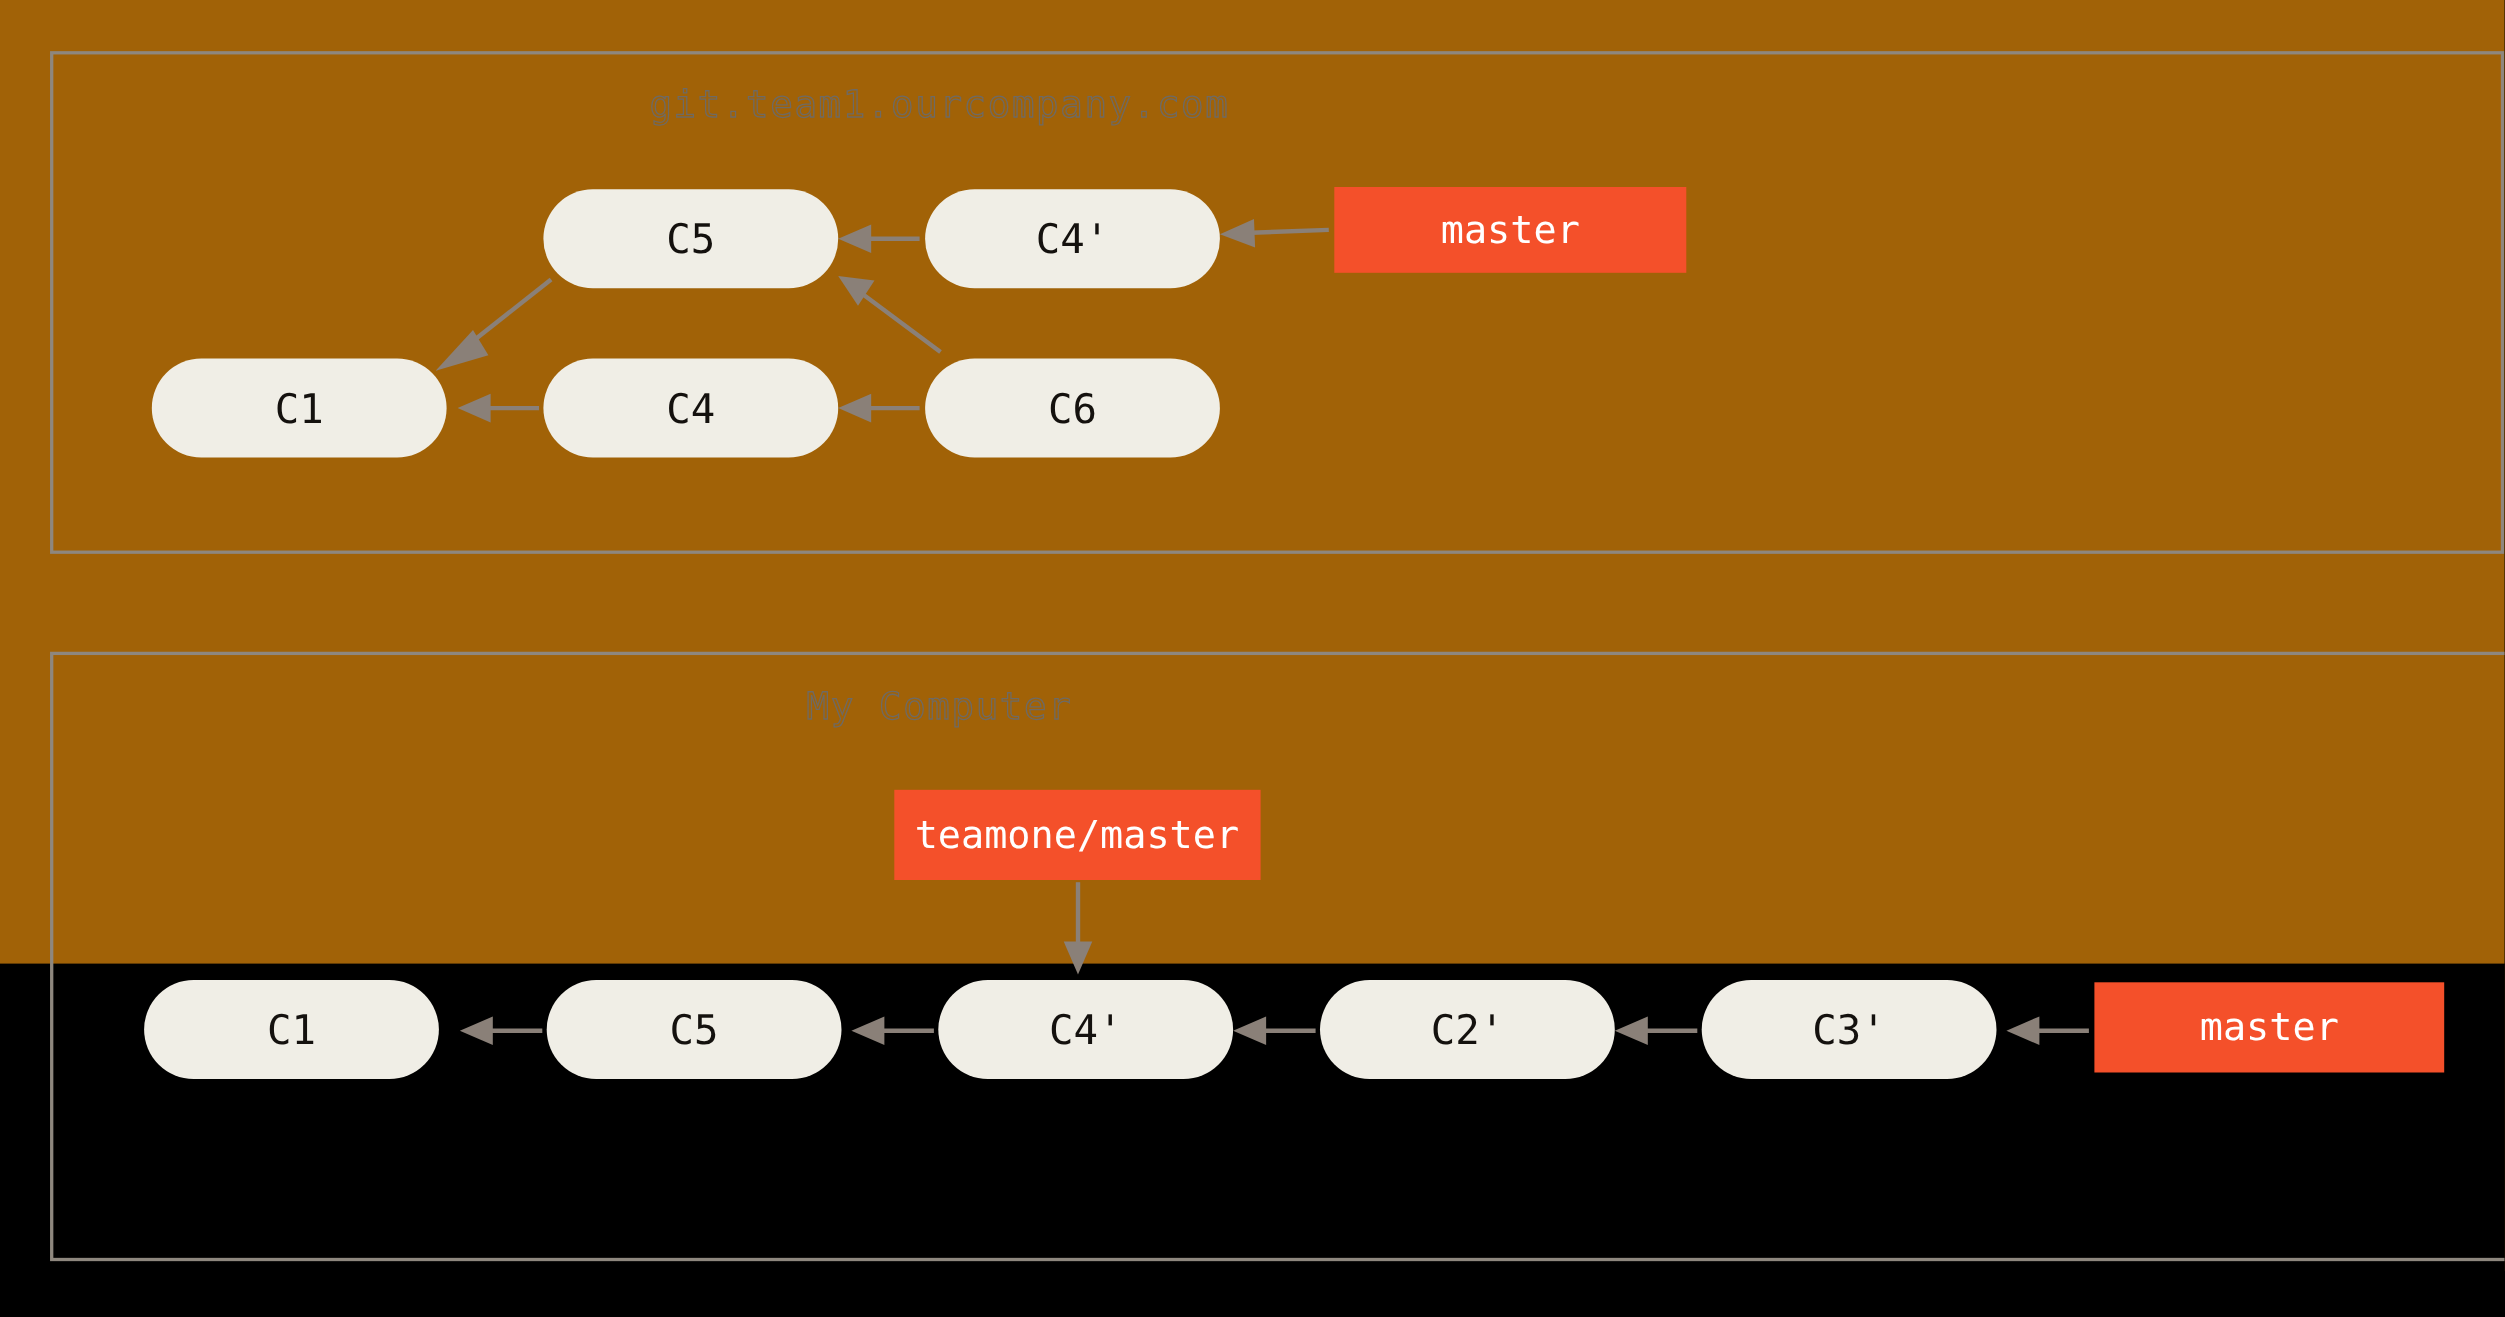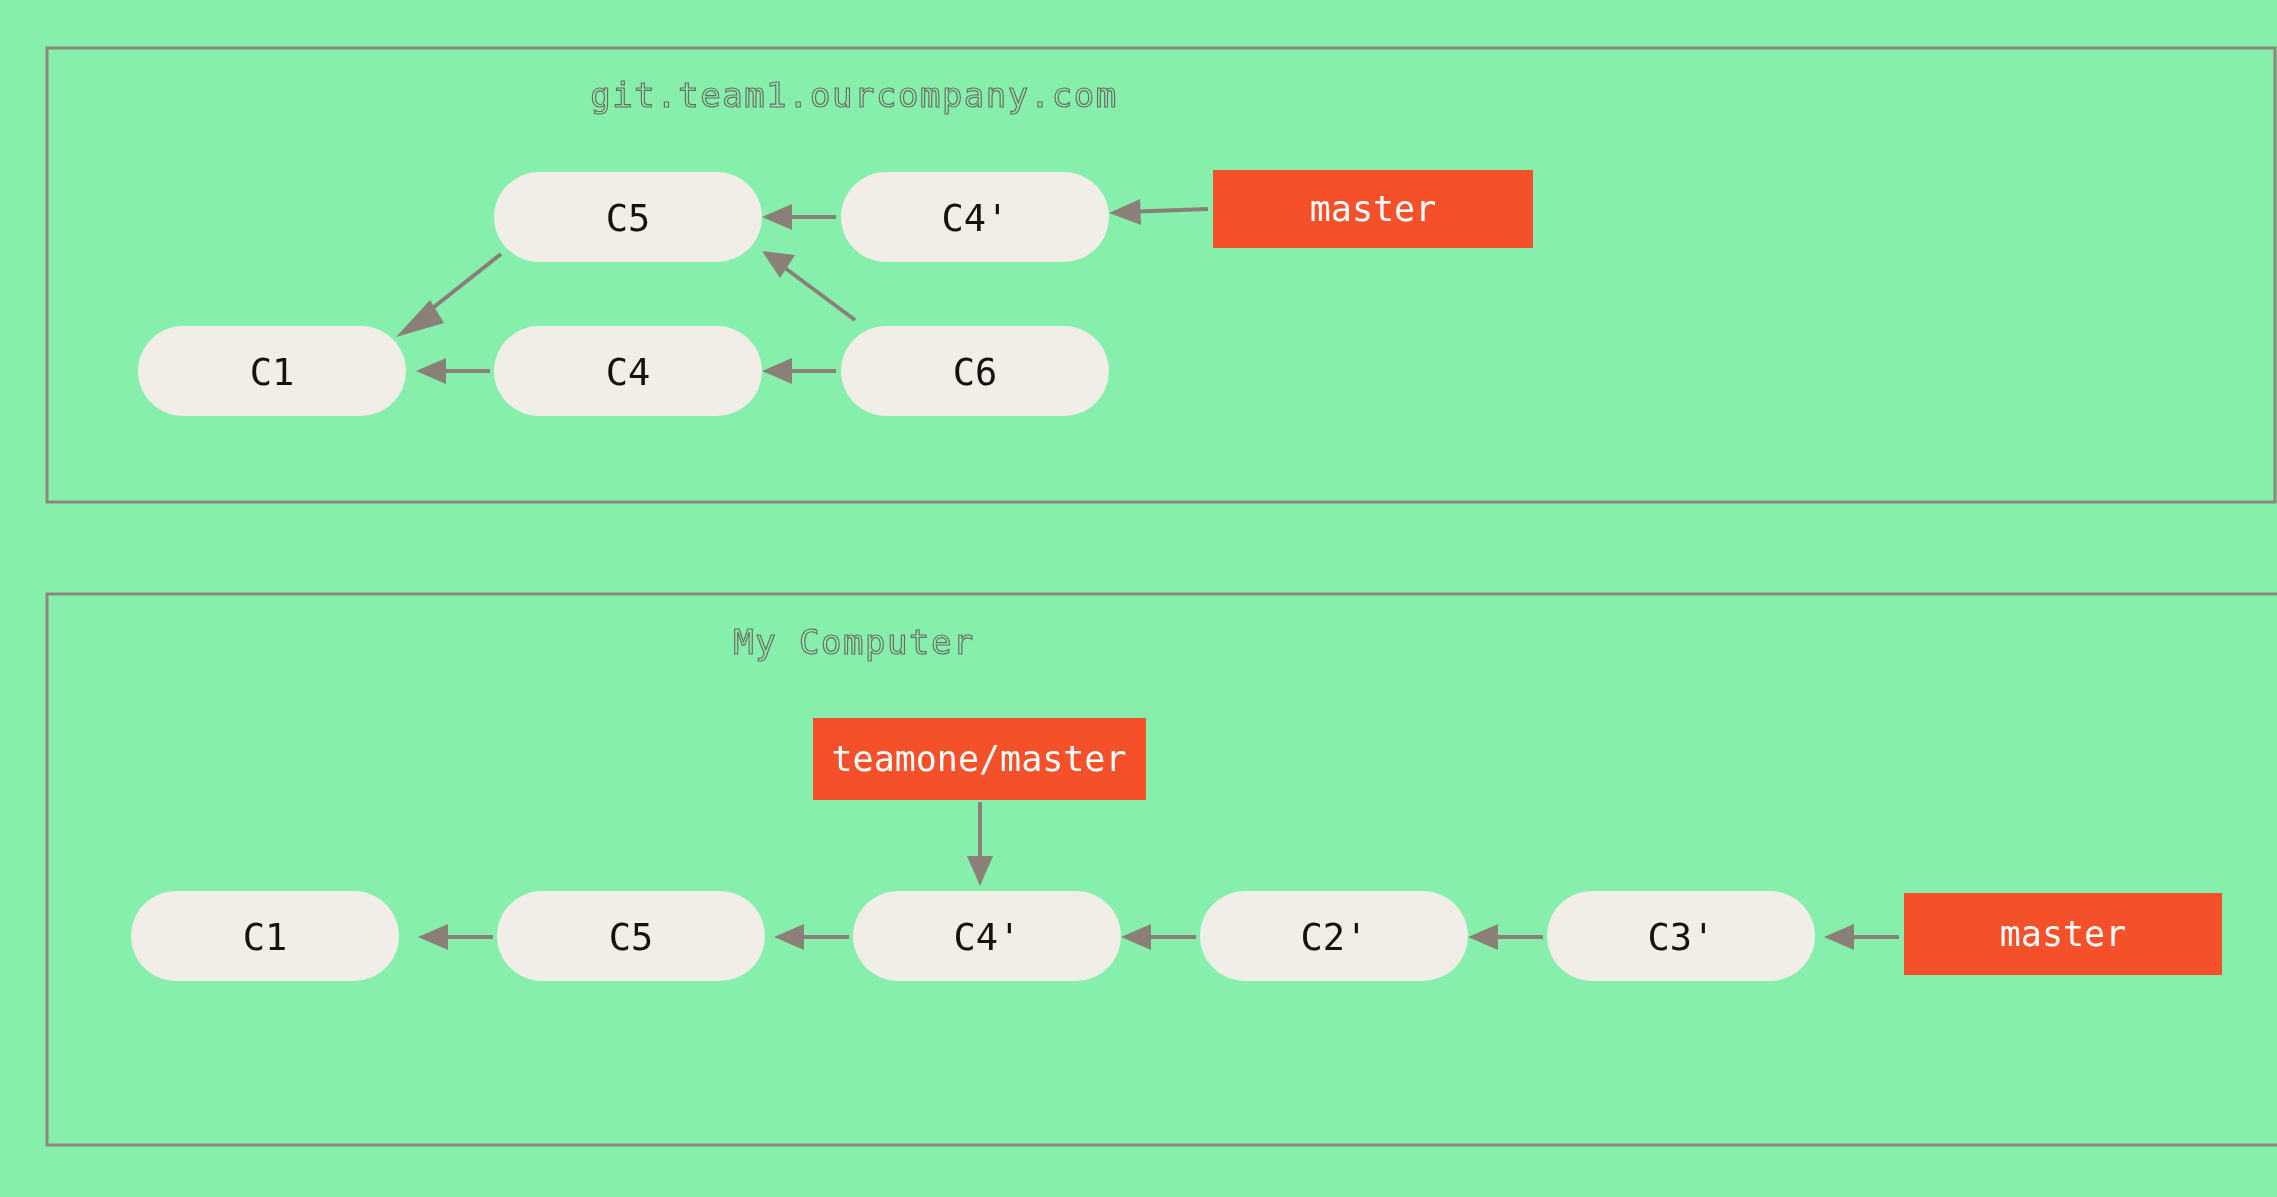--- a/index.html
+++ b/index.html
@@ -10,22 +10,22 @@
   }
   body {
     width: 2277px;
     height: 1197px;
     overflow: hidden;
     font-family: "DejaVu Sans Mono", monospace;
   }
   #stage {
     position: relative;
     width: 2277px;
-    height: 1197px;
-    background: #86efac;
+    height: 876px;
+    background: #a16207;
   }
   svg.diagram {
     position: absolute;
     left: 0;
     top: 0;
     width: 2277px;
     height: 1197px;
     display: block;
   }
   .panel-frame {

